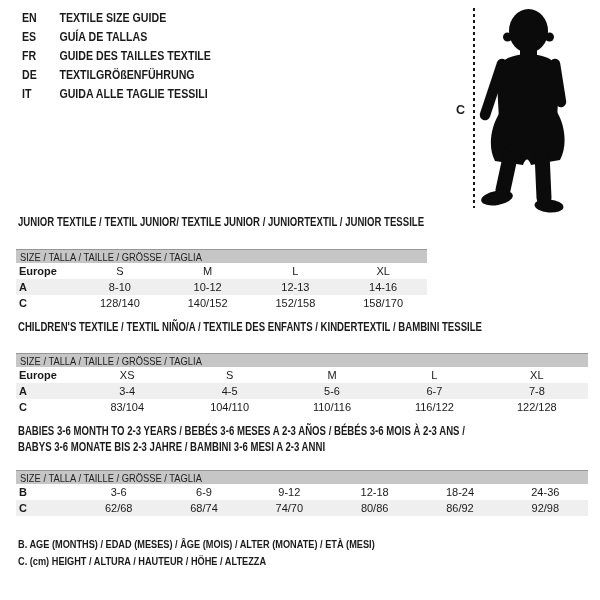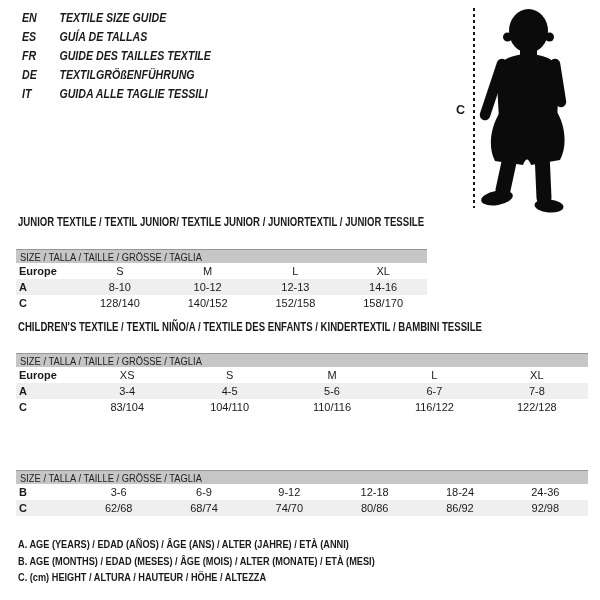--- a/index.html
+++ b/index.html
@@ -7,21 +7,21 @@
        font-family:"Liberation Sans", sans-serif;color:#1a1a1a;
        -webkit-font-smoothing:antialiased;}
   .page{position:absolute;inset:0;background:#fff;}
 
   
   .cond{display:inline-block;transform:scaleX(0.80);transform-origin:0 50%;white-space:nowrap;}
   .cond85{display:inline-block;transform:scaleX(0.85);transform-origin:0 50%;white-space:nowrap;}
 
   
   .lang-list{position:absolute;left:22px;top:9px;}
-  .lang-row{height:19px;line-height:19px;font-size:12.5px;font-weight:bold;font-style:italic;}
+  .lang-row{height:19px;line-height:19px;font-size:12.5px;font-weight:bold;}
   .lang-code{display:inline-block;width:44px;}
 
   
   .fig-label{position:absolute;left:456px;top:103px;font-size:12.5px;font-weight:bold;}
   .dash-line{position:absolute;left:473px;top:8px;width:2px;height:200px;
              background:repeating-linear-gradient(to bottom,#161616 0 3px,transparent 3px 6px);}
   .baby-svg{position:absolute;left:478px;top:8px;}
 
   
   .section-title{position:absolute;left:18px;font-size:12px;font-weight:bold;line-height:15.5px;}
@@ -127,20 +127,24 @@
       <div class="trow">
         <span class="rlabel">C</span>
         <span class="cell">83/104</span>
         <span class="cell">104/110</span>
         <span class="cell">110/116</span>
         <span class="cell">116/122</span>
         <span class="cell">122/128</span>
       </div>
     </div>
 
+  <div class="section-title" style="top:424px">
+    <div><span class="cond">BABIES 3-6 MONTH TO 2-3 YEARS / BEBÉS 3-6 MESES A 2-3 AÑOS / BÉBÉS 3-6 MOIS À 2-3 ANS /</span></div>
+    <div><span class="cond">BABYS 3-6 MONATE BIS 2-3 JAHRE / BAMBINI 3-6 MESI A 2-3 ANNI</span></div>
+  </div>
   <div class="table" id="tbl2" style="top:462px;width:572px">
       <div class="size-bar"><span class="cond85">SIZE / TALLA / TAILLE / GRÖSSE / TAGLIA</span></div>
       <div class="trow">
         <span class="rlabel">B</span>
         <span class="cell">3-6</span>
         <span class="cell">6-9</span>
         <span class="cell">9-12</span>
         <span class="cell">12-18</span>
         <span class="cell">18-24</span>
         <span class="cell">24-36</span>
@@ -150,18 +154,17 @@
         <span class="cell">62/68</span>
         <span class="cell">68/74</span>
         <span class="cell">74/70</span>
         <span class="cell">80/86</span>
         <span class="cell">86/92</span>
         <span class="cell">92/98</span>
       </div>
     </div>
 
   <div class="legend">
-    <div class="legend-row"><span class="cond">A. AGE (YEARS) / EDAD (AÑOS) / ÂGE (ANS) / ALTER (JAHRE) / ETÀ (ANNI)</span></div>
     <div class="legend-row"><span class="cond">B. AGE (MONTHS) / EDAD (MESES) / ÂGE (MOIS) / ALTER (MONATE) / ETÀ (MESI)</span></div>
     <div class="legend-row"><span class="cond">C. (cm) HEIGHT / ALTURA / HAUTEUR / HÖHE / ALTEZZA</span></div>
   </div>
 
 </div>
 
 </body></html>

